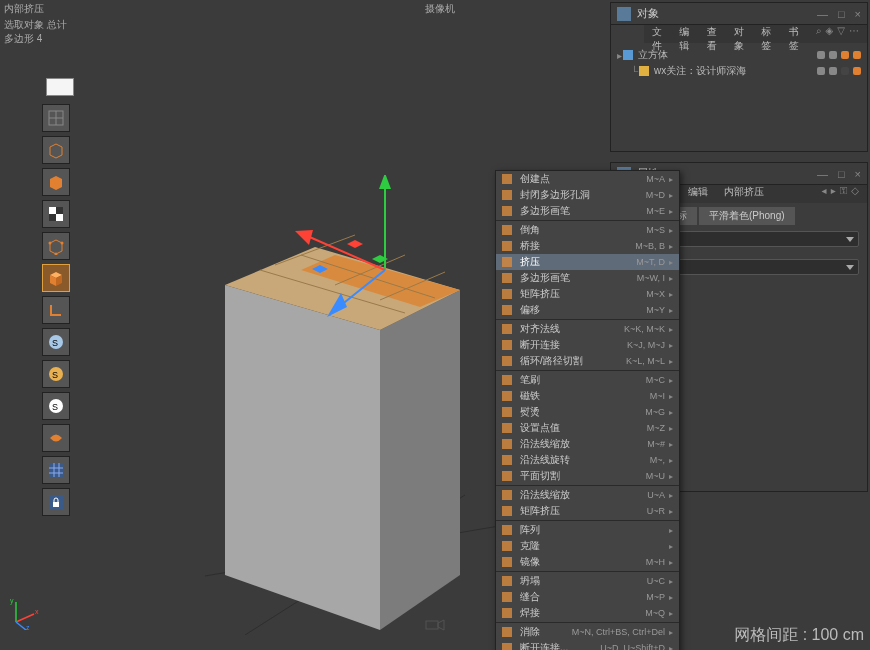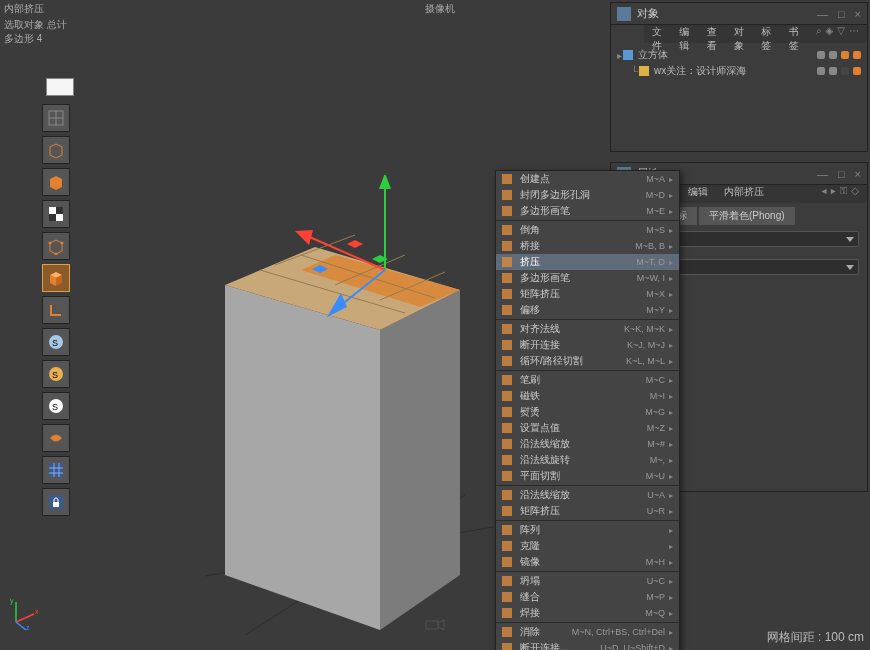--- a/index.html
+++ b/index.html
@@ -52,21 +52,21 @@
 .panel-attr .tabs { display:flex; flex-wrap:wrap; padding:4px; gap:2px; font-size:10px; }
 .panel-attr .tab { background:#555; padding:2px 10px; color:#ccc; cursor:pointer; }
 .panel-attr .field { padding:2px 8px; display:flex; align-items:center; }
 .panel-attr .field .drop { flex:1; height:16px; background:#2e2e2e; border:1px solid #555; border-radius:2px; }
 .panel-attr .dropcaret{ width:0;height:0;border-left:4px solid transparent;border-right:4px solid transparent;border-top:5px solid #aaa; margin-left:auto; margin-right:4px;}
 
 
 .axis-ind { position:absolute; left:8px; bottom:20px; }
 
 
-.status { position:absolute; right:6px; bottom:4px; font-size:12px; color:#bbb; }
+.status { position:absolute; right:6px; bottom:4px; font-size:16px; color:#bbb; }
 </style>
 </head>
 <body>
 
 <div class="viewport">
 
   <svg class="scene" viewBox="0 0 290 460">
 
     <line x1="-100" y1="418" x2="300" y2="350" stroke="#2e2e2e" stroke-width="1"></line>
     <line x1="40" y1="460" x2="260" y2="320" stroke="#2e2e2e" stroke-width="1"></line>

